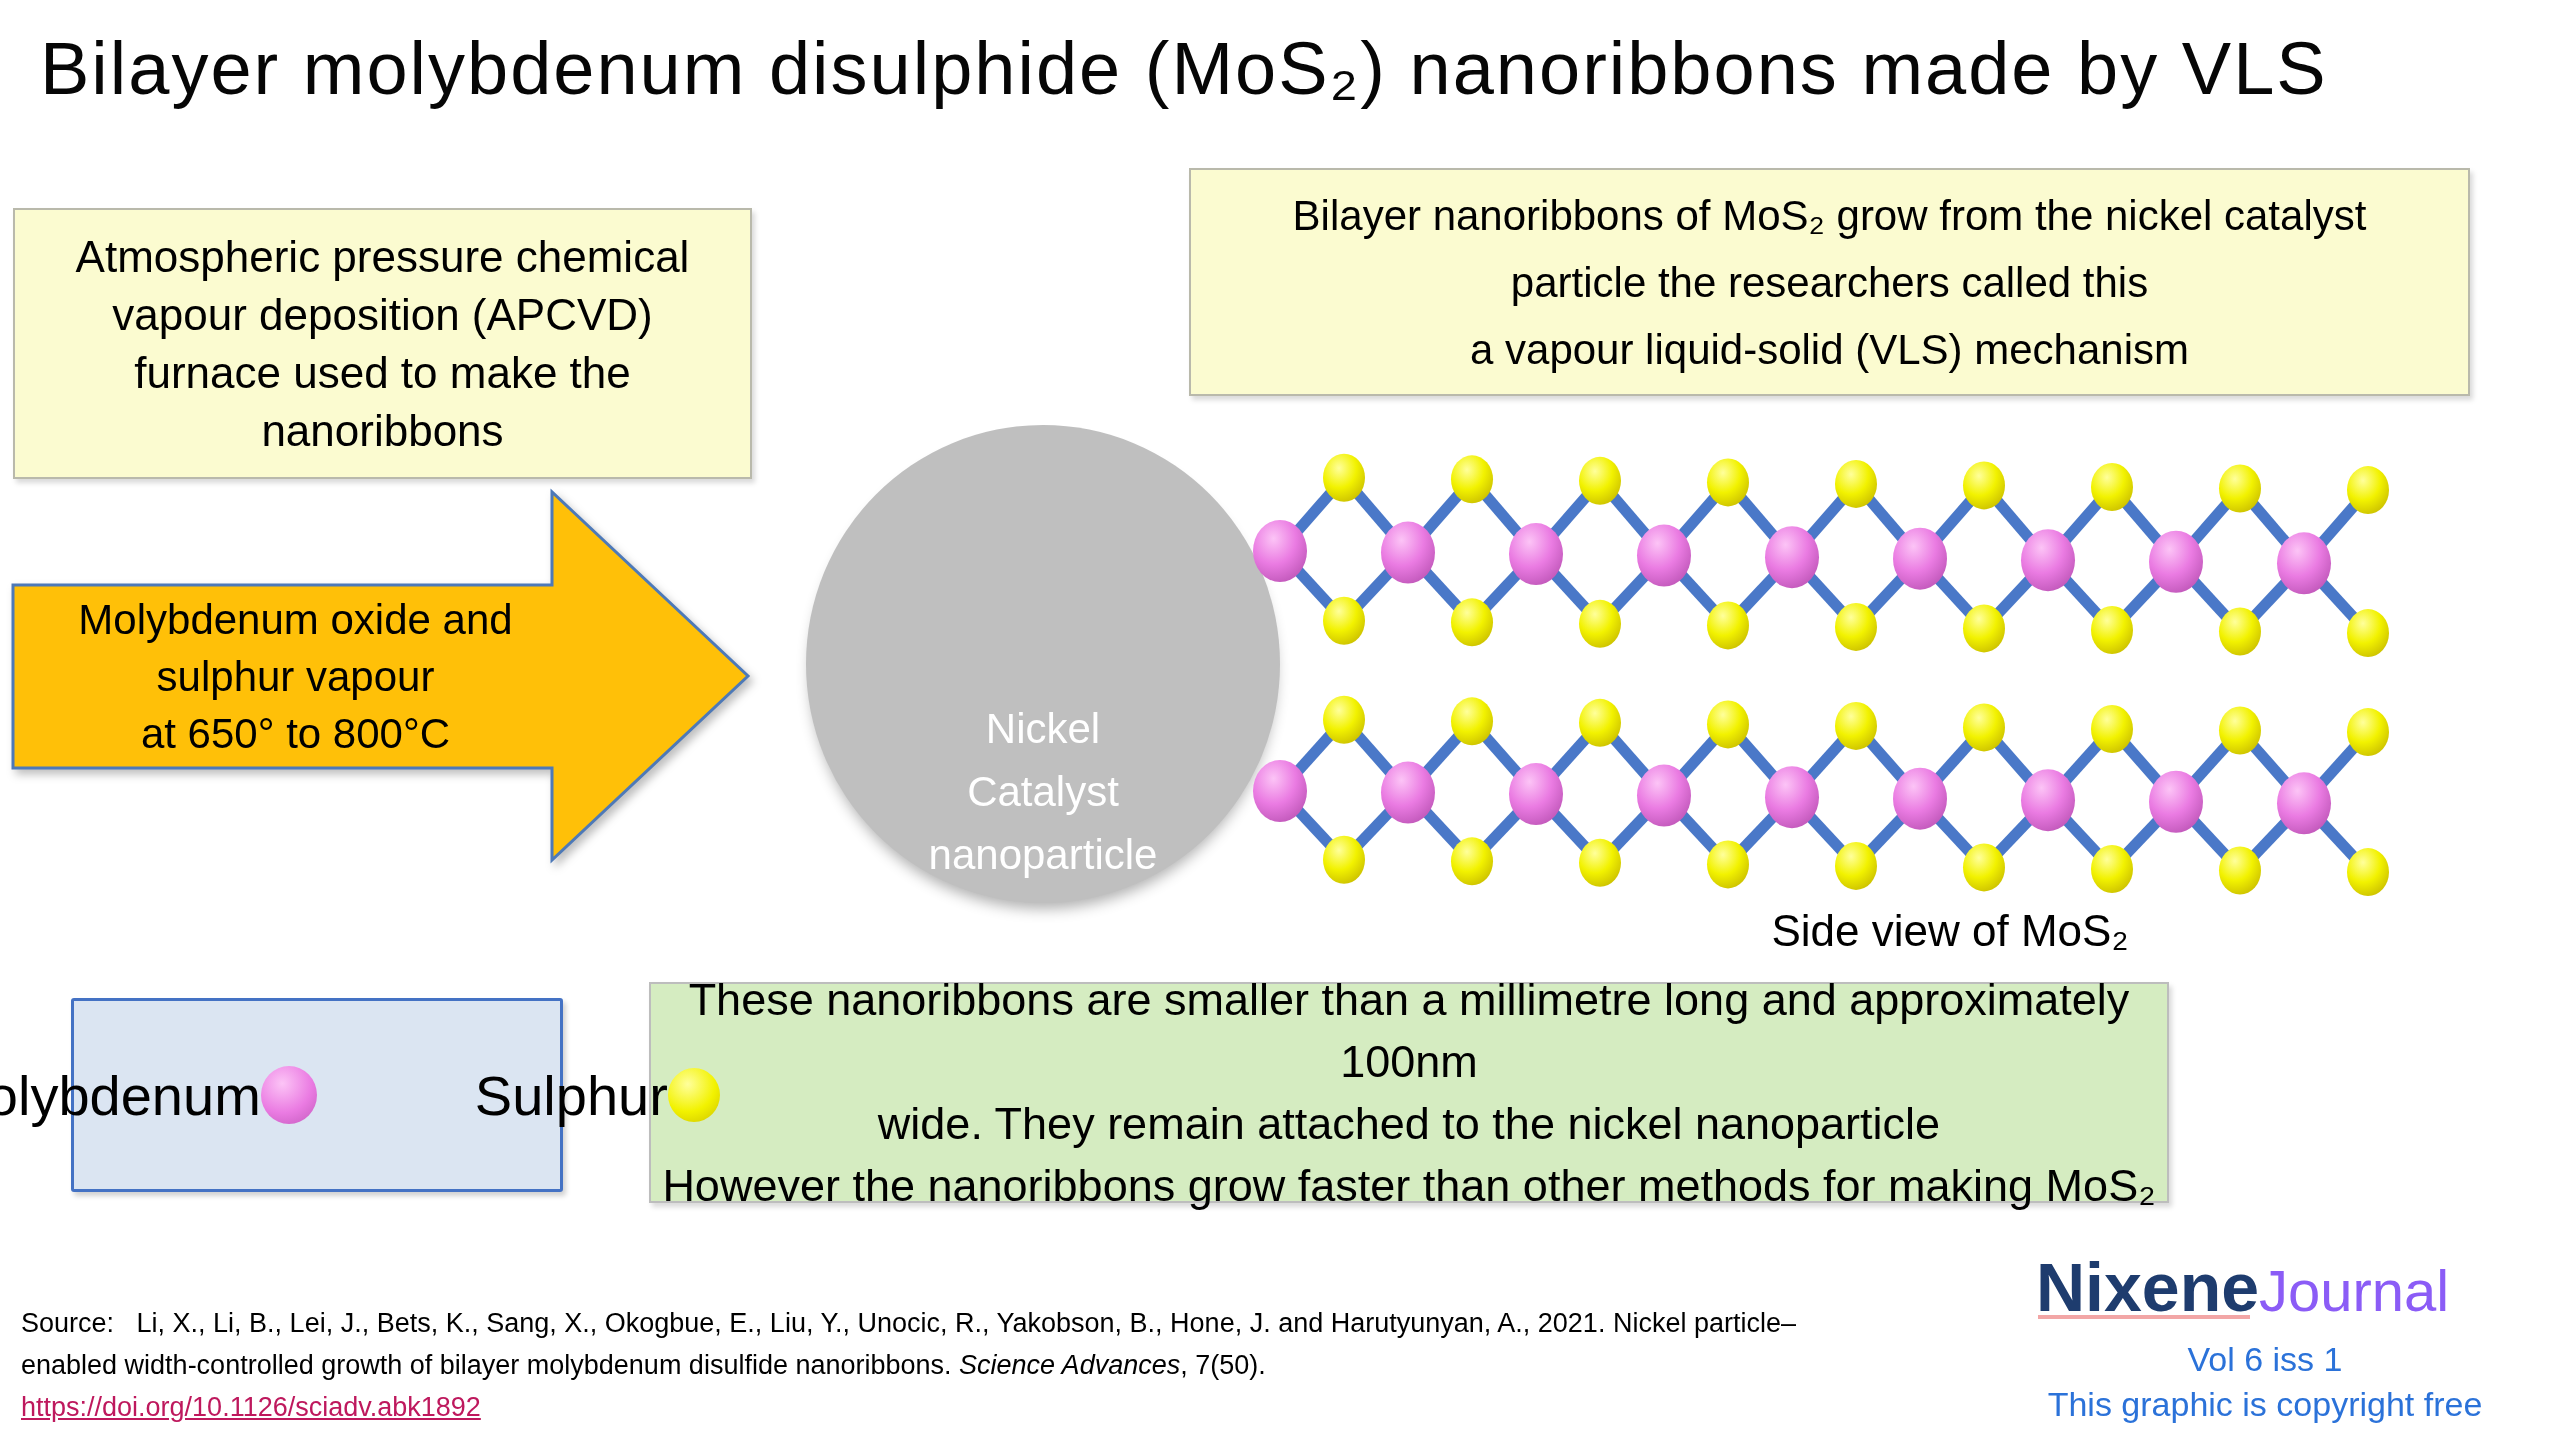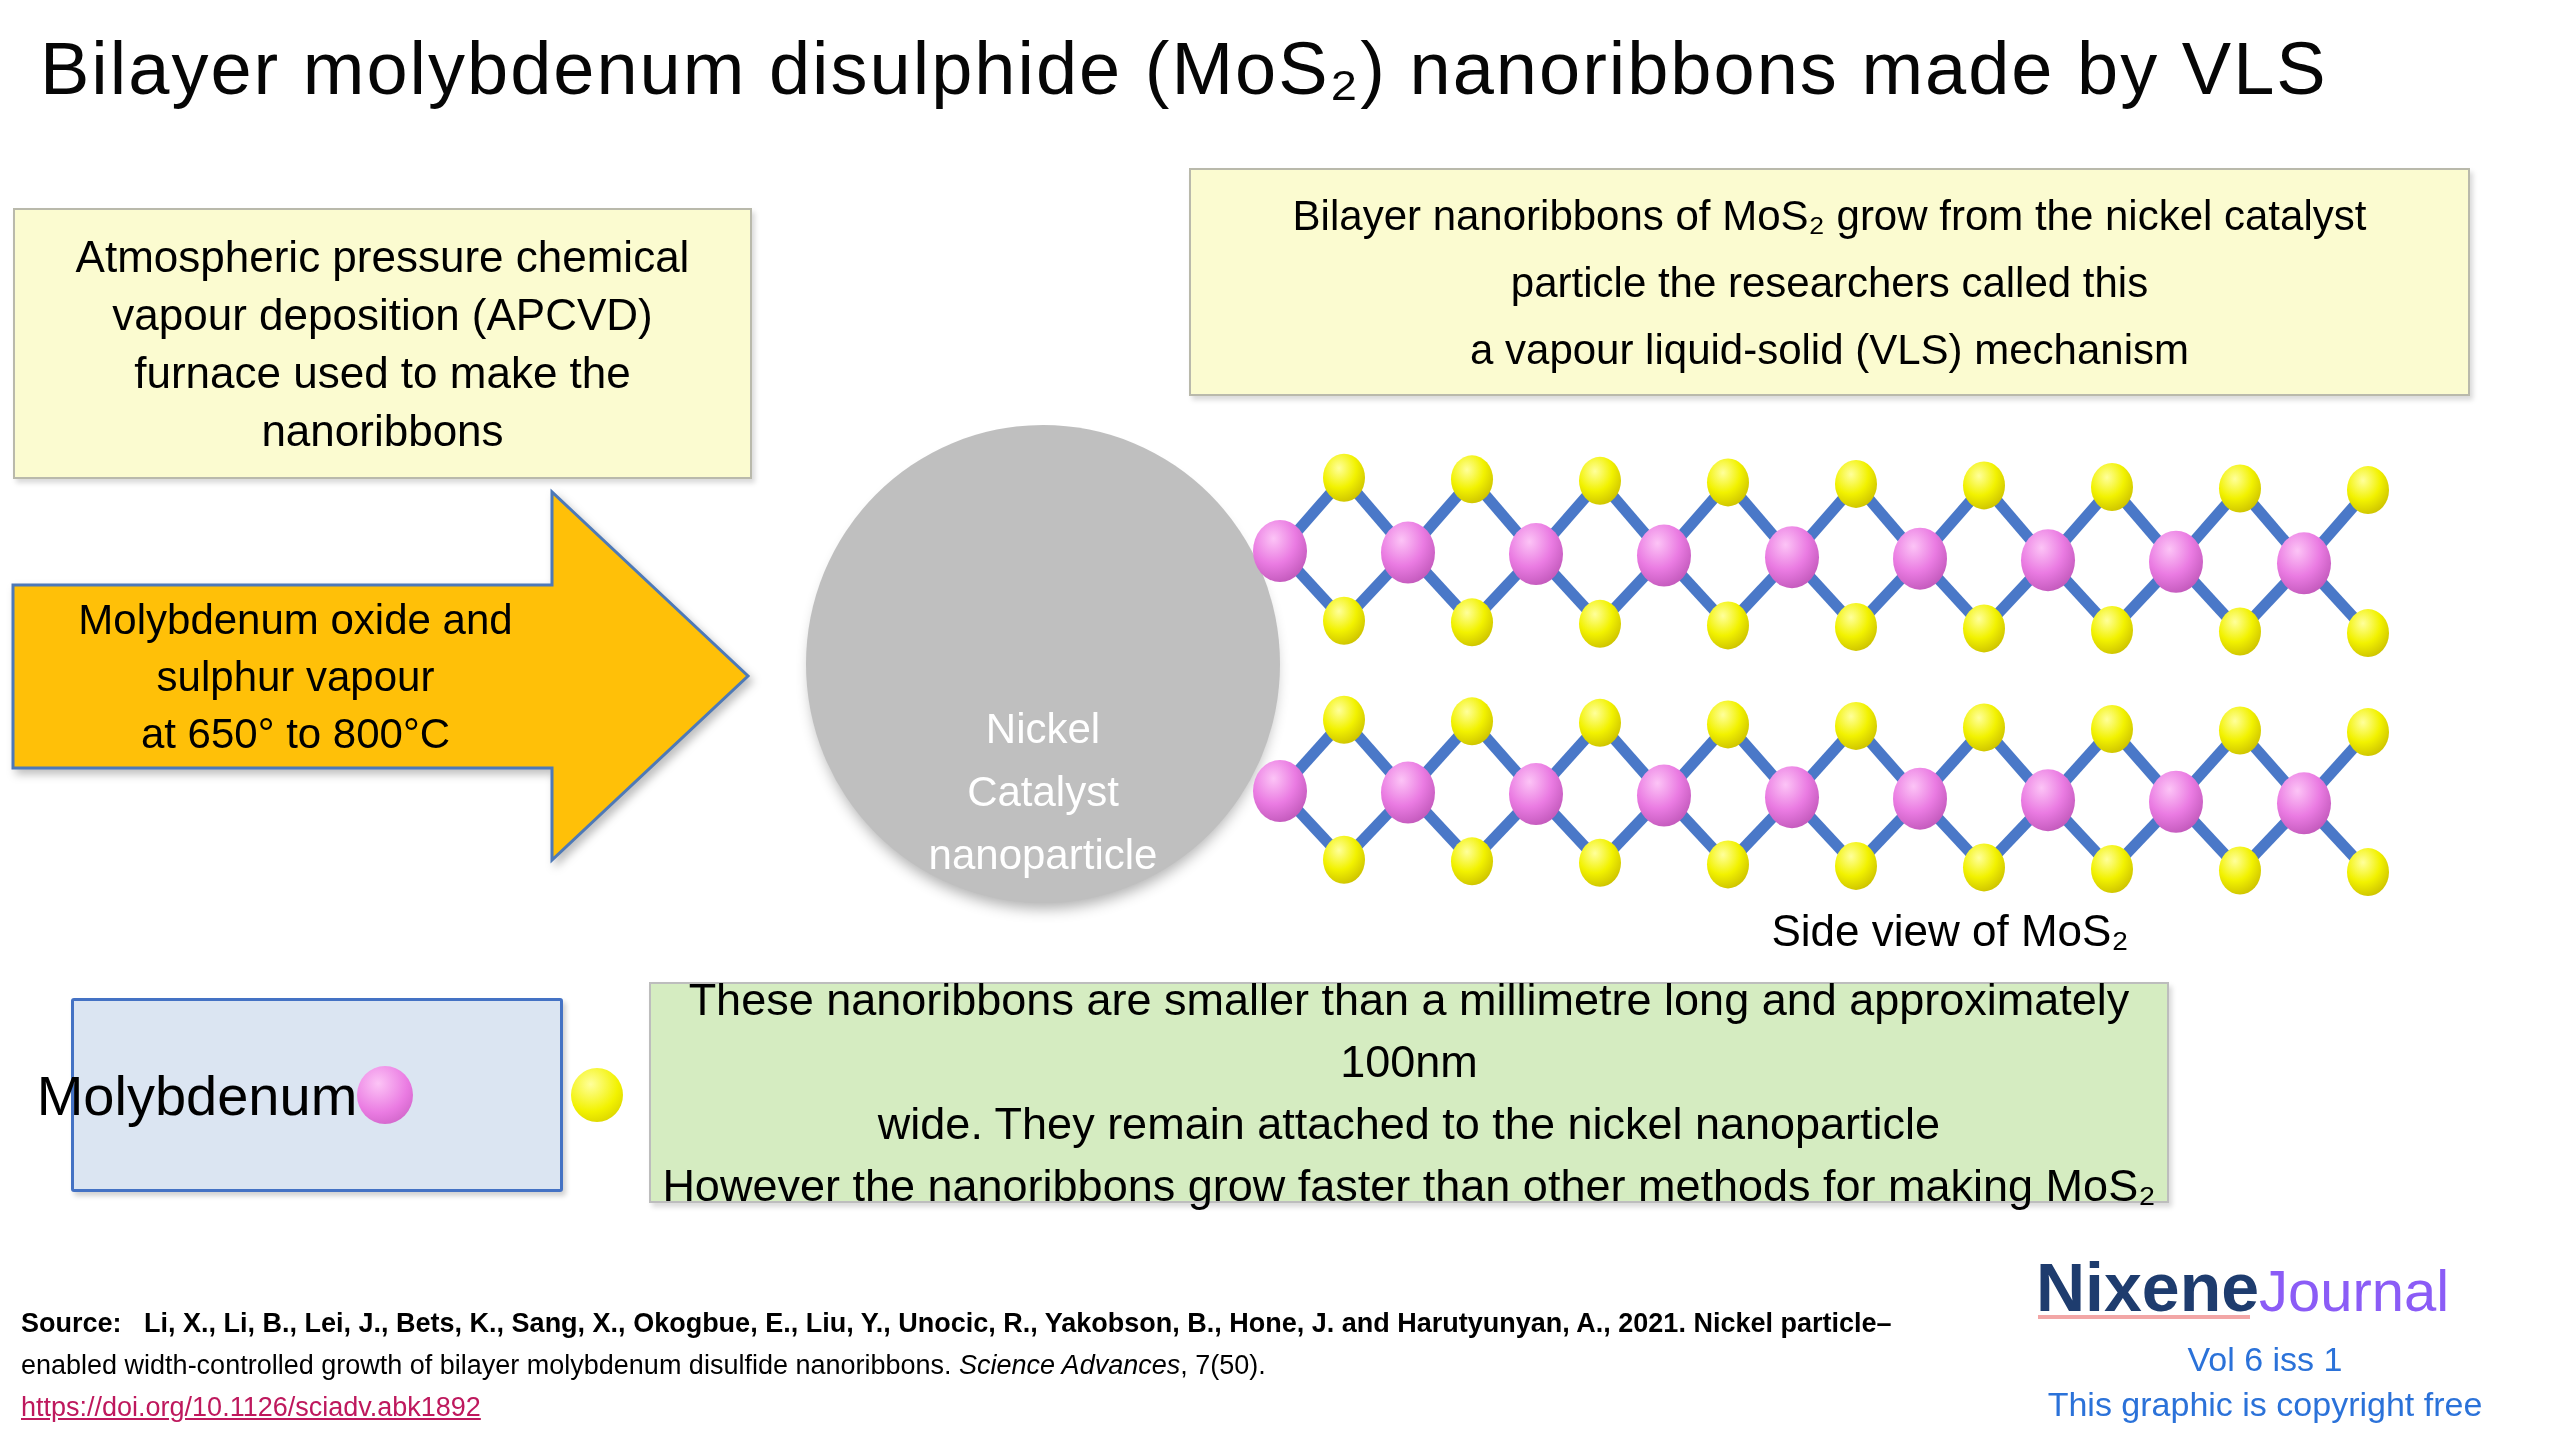--- a/index.html
+++ b/index.html
@@ -2,21 +2,21 @@
 <html><head>
 <meta charset="utf-8">
 <style>
   html,body{margin:0;padding:0;background:#fff;}
   #stage{
     position:relative;width:2560px;height:1440px;background:#ffffff;
     font-family:"Liberation Sans",sans-serif;color:#000;overflow:hidden;
   }
   .abs{position:absolute;}
   .pre{white-space:pre-line;}
-  .keep-space{white-space:pre-wrap;font-weight:bold;}
+  .keep-space{white-space:pre-wrap;}
 
   
   #title{left:40px;top:26px;width:2500px;font-size:74px;letter-spacing:2px;color:#060606;}
 
   
   .note-box{
     background:#fbfbd0;border:2px solid #b9b9ab;
     box-shadow:3px 4px 5px rgba(0,0,0,0.15);
     display:flex;flex-direction:column;justify-content:center;
     text-align:center;
@@ -263,20 +263,21 @@
 wide. They remain attached to the nickel nanoparticle
 However the nanoribbons grow faster than other methods for making MoS₂</div>
   </div>
 
   <div id="legend-box" class="abs">
     <div class="legend-row">
       <span class="legend-label">Molybdenum</span>
       <span id="mo-sphere" class="legend-sphere"></span>
     </div>
     <div class="legend-row">
+      <span class="legend-label">Sulphur</span>
       <span id="s-sphere" class="legend-sphere"></span>
     </div>
   </div>
 
   <div id="source-block" class="abs">
     <div class="keep-space">Source:   Li, X., Li, B., Lei, J., Bets, K., Sang, X., Okogbue, E., Liu, Y., Unocic, R., Yakobson, B., Hone, J. and Harutyunyan, A., 2021. Nickel particle–</div>
     <div><span>enabled width-controlled growth of bilayer molybdenum disulfide nanoribbons. </span><i>Science Advances</i><span>, 7(50).</span></div>
     <div>
       <a id="doi-link" href="#">https://doi.org/10.1126/sciadv.abk1892</a>
     </div>

